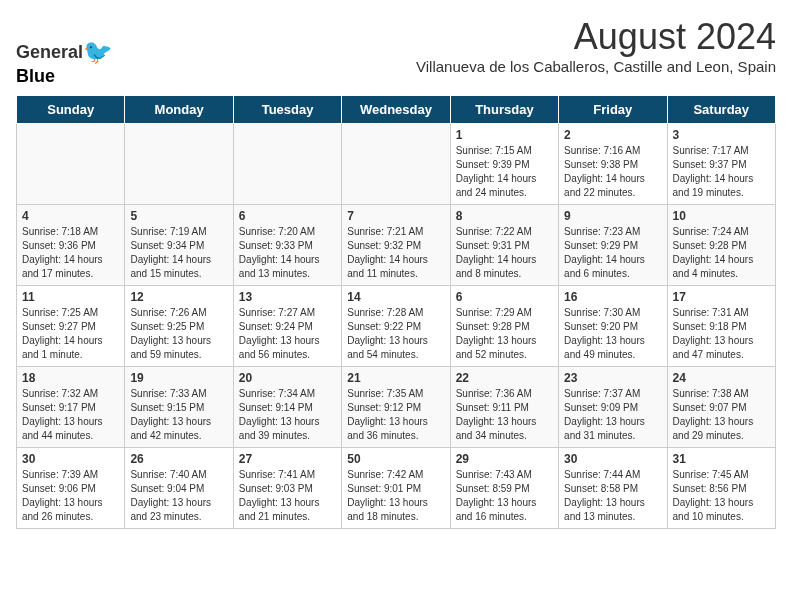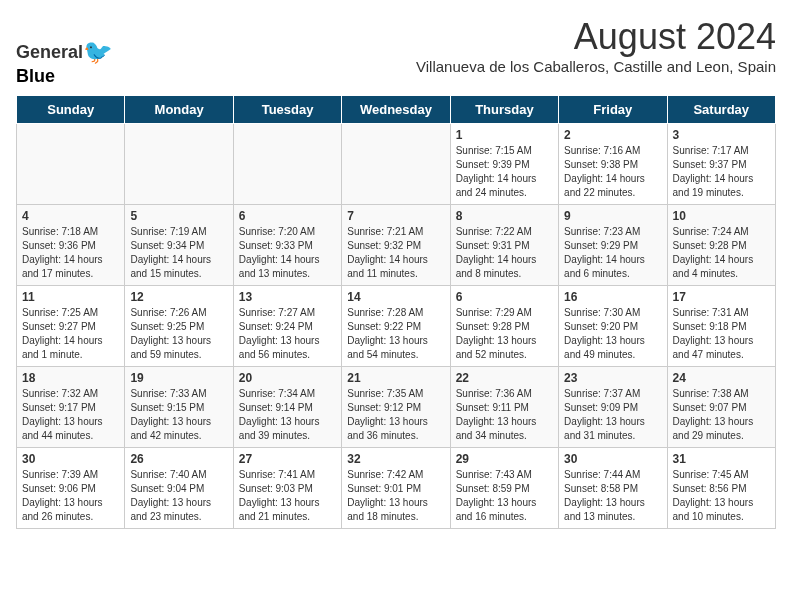--- a/index.html
+++ b/index.html
@@ -292,21 +292,21 @@
 Sunset: 9:04 PM
 Daylight: 13 hours and 23 minutes.</div>
         </td>
         <td>
           <span class="day-number">27</span>
           <div class="cell-content">Sunrise: 7:41 AM
 Sunset: 9:03 PM
 Daylight: 13 hours and 21 minutes.</div>
         </td>
         <td>
-          <span class="day-number">32</span>
+          <span class="day-number">50</span>
           <div class="cell-content">Sunrise: 7:42 AM
 Sunset: 9:01 PM
 Daylight: 13 hours and 18 minutes.</div>
         </td>
         <td>
           <span class="day-number">29</span>
           <div class="cell-content">Sunrise: 7:43 AM
 Sunset: 8:59 PM
 Daylight: 13 hours and 16 minutes.</div>
         </td>

